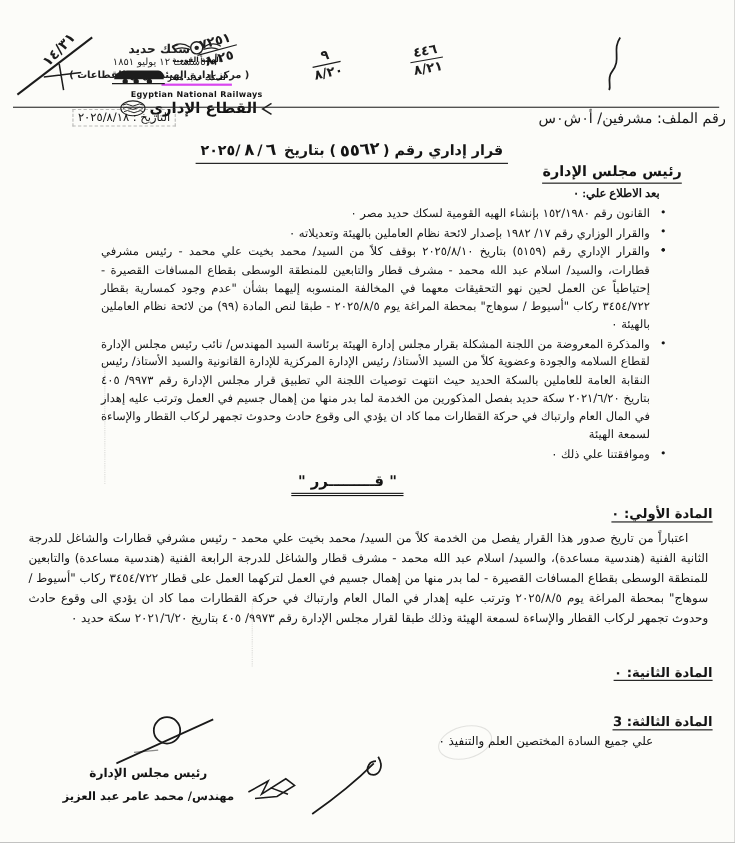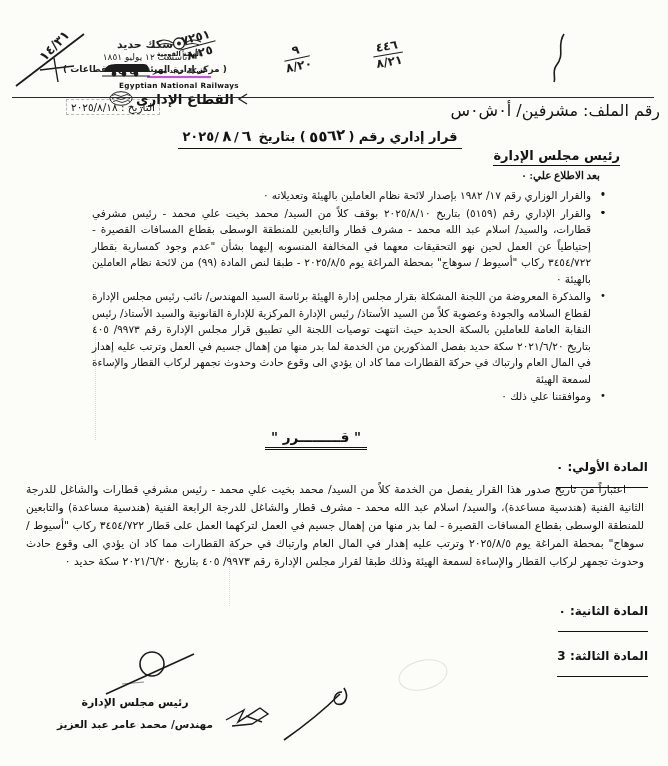--- a/index.html
+++ b/index.html
@@ -19,34 +19,34 @@
   .stamp-block{width:180px;text-align:center;color:#222;}
   .stamp-block .l1{font-size:11px;font-weight:bold;letter-spacing:6px;}
   .stamp-block .l2{font-size:9px;font-weight:normal;margin-top:1px;}
   .stamp-block .l3{font-size:9px;font-weight:bold;margin-top:2px;}
   .logo-block{width:182px;text-align:center;}
   .logo-ar{font-size:6.5px;font-weight:bold;line-height:1.15;}
   .logo-en{font-size:7.3px;font-weight:bold;letter-spacing:.3px;white-space:nowrap;}
   .sector-row{display:flex;align-items:center;justify-content:center;gap:3px;margin-top:1px;}
   .sector-txt{font-size:13.5px;font-weight:bold;white-space:nowrap;}
   .hrule{position:absolute;left:12px;right:14px;top:97px;border-top:1.4px solid #2a2a2a;}
-  .file-no{font-size:16px;}
+  .file-no{font-size:13px;}
   .date-box{font-size:10.5px;padding:1px 4px;border:1px dashed rgba(60,60,60,.35);}
   
   .title-line{width:100%;text-align:center;transform:translateX(-14px);}
   .title-inner{display:inline-block;border-bottom:1.8px solid #111;padding:0 4px 3px;font-size:13px;font-weight:bold;white-space:nowrap;}
   .hw-num{display:inline-block;font-size:15px;font-weight:bold;transform:rotate(-5deg);padding:0 3px;}
   
   .issuer{font-size:13px;font-weight:bold;border-bottom:1.6px solid #111;padding-bottom:2px;}
   .preamble{font-size:10.5px;font-weight:bold;}
   .bullets{font-size:10.5px;line-height:16.5px;}
   .brow{position:relative;padding-right:15px;margin-bottom:1px;text-align:justify;text-justify:inter-word;}
   .brow .dot{position:absolute;right:0;top:0;font-size:10px;}
   .decree{font-size:13.5px;font-weight:bold;border-bottom:3px double #111;padding:0 6px 2px;display:inline-block;letter-spacing:1px;}
-  .art-head{font-size:12px;font-weight:bold;border-bottom:1.6px solid #111;display:inline-block;padding-bottom:13px;}
+  .art-head{font-size:12px;font-weight:bold;border-bottom:1.6px solid #111;display:inline-block;padding-bottom:0;}
   .art-body{font-size:10.8px;line-height:18px;text-align:justify;}
   .plain{font-size:10.8px;}
   
   .sig-title{font-size:11px;font-weight:bold;text-align:center;}
   .sig-name{font-size:10.5px;font-weight:bold;text-align:center;white-space:nowrap;}
   .stamp-faint{border:1.2px solid rgba(40,40,40,.12);border-radius:50%;transform:rotate(-14deg);}
   .speck{border-right:1.5px dotted rgba(70,70,70,.18);}
   svg{display:block;}
 </style>
 </head>
@@ -127,21 +127,21 @@
       <span class="hw-num">٦</span><span>/</span><span class="hw-num">٨</span><span>/٢٠٢٥</span>
     </span>
   </div>
 
   <div class="abs" style="right:48px;top:145px;">
     <span class="issuer">رئيس مجلس الإدارة</span>
   </div>
   <div class="abs preamble" style="right:68px;top:169px;font-family:Liberation Serif, serif;">بعد الاطلاع علي: ٠</div>
 
   <div class="abs bullets" style="top:186px;right:62px;left:92px;">
-    <div class="brow"><span class="dot">•</span></div>
+    <div class="brow"><span class="dot">•</span><span>القانون رقم ١٥٢/١٩٨٠ بإنشاء الهيه القومية لسكك حديد مصر ٠</span></div>
     <div class="brow"><span class="dot">•</span><span>والقرار الوزاري رقم ١٧/ ١٩٨٢ بإصدار لائحة نظام العاملين بالهيئة وتعديلاته ٠</span></div>
     <div class="brow"><span class="dot">•</span></div>
     <div class="brow"><span class="dot">•</span></div>
     <div class="brow"><span class="dot">•</span><span>والقرار الإداري رقم (٥١٥٩) بتاريخ ٢٠٢٥/٨/١٠ بوقف كلاً من السيد/ محمد بخيت علي محمد - رئيس مشرفي قطارات، والسيد/ اسلام عبد الله محمد - مشرف قطار والتابعين للمنطقة الوسطى بقطاع المسافات القصيرة - إحتياطياً عن العمل لحين نهو التحقيقات معهما في المخالفة المنسوبه إليهما بشأن "عدم وجود كمسارية بقطار ٣٤٥٤/٧٢٢ ركاب "أسيوط / سوهاج" بمحطة المراغة يوم ٢٠٢٥/٨/٥ - طبقا لنص المادة (٩٩) من لائحة نظام العاملين بالهيئة ٠</span></div>
     <div class="brow"><span class="dot">•</span><span>والمذكرة المعروضة من اللجنة المشكلة بقرار مجلس إدارة الهيئة برئاسة السيد المهندس/ نائب رئيس مجلس الإدارة لقطاع السلامه والجودة وعضوية كلاً من السيد الأستاذ/ رئيس الإدارة المركزية للإدارة القانونية والسيد الأستاذ/ رئيس النقابة العامة للعاملين بالسكة الحديد حيث انتهت توصيات اللجنة الي تطبيق قرار مجلس الإدارة رقم ٩٩٧٣/ ٤٠٥ بتاريخ ٢٠٢١/٦/٢٠ سكة حديد بفصل المذكورين من الخدمة لما بدر منها من إهمال جسيم في العمل وترتب عليه إهدار في المال العام وارتباك في حركة القطارات مما كاد ان يؤدي الى وقوع حادث وحدوث تجمهر لركاب القطار والإساءة لسمعة الهيئة</span></div>
     <div class="brow"><span class="dot">•</span><span>وموافقتنا علي ذلك ٠</span></div>
   </div>
 
   <div class="abs center" style="top:427px;left:0;width:100%;transform:translateX(-18px);">
     <span class="decree">" قـــــــــرر "</span>
@@ -152,20 +152,21 @@
   </div>
   <div class="abs art-body" style="top:481px;right:24px;left:26px;text-indent:18px;">اعتباراً من تاريخ صدور هذا القرار يفصل من الخدمة كلاً من السيد/ محمد بخيت علي محمد - رئيس مشرفي قطارات والشاغل للدرجة الثانية الفنية (هندسية مساعدة)، والسيد/ اسلام عبد الله محمد - مشرف قطار والشاغل للدرجة الرابعة الفنية (هندسية مساعدة) والتابعين للمنطقة الوسطى بقطاع المسافات القصيرة - لما بدر منها من إهمال جسيم في العمل لتركهما العمل على قطار ٣٤٥٤/٧٢٢ ركاب "أسيوط / سوهاج" بمحطة المراغة يوم ٢٠٢٥/٨/٥ وترتب عليه إهدار في المال العام وارتباك في حركة القطارات مما كاد ان يؤدي الى وقوع حادث وحدوث تجمهر لركاب القطار والإساءة لسمعة الهيئة وذلك طبقا لقرار مجلس الإدارة رقم ٩٩٧٣/ ٤٠٥ بتاريخ ٢٠٢١/٦/٢٠ سكة حديد ٠</div>
 
   <div class="abs" style="right:20px;top:600px;">
     <span class="art-head">المادة الثانية: ٠</span>
   </div>
 
   <div class="abs" style="right:20px;top:645px;">
     <span class="art-head">المادة الثالثة: 3</span>
   </div>
+  <div class="abs plain" style="right:74px;top:667px;">علي جميع السادة المختصين العلم والتنفيذ ٠</div>
 
   <div class="abs stamp-faint" style="left:398px;top:660px;width:48px;height:28px;"></div>
 
   <svg class="abs" style="left:276px;top:682px;" width="76" height="62" viewBox="0 0 76 62">
     <path d="M68,6 C74,16 68,24 61,22 C56,20 58,10 66,10" stroke="#1a1a1a" stroke-width="1.6" fill="none"></path>
     <path d="M64,12 C48,28 28,44 8,58" stroke="#1a1a1a" stroke-width="1.6" fill="none"></path>
   </svg>
 
   <svg class="abs" style="left:222px;top:702px;" width="52" height="30" viewBox="0 0 52 30">
     <path d="M4,18 L22,8 L16,20 L38,6 L46,12 L30,22 L10,24 M24,14 L40,20" stroke="#1a1a1a" stroke-width="1.4" fill="none"></path>

